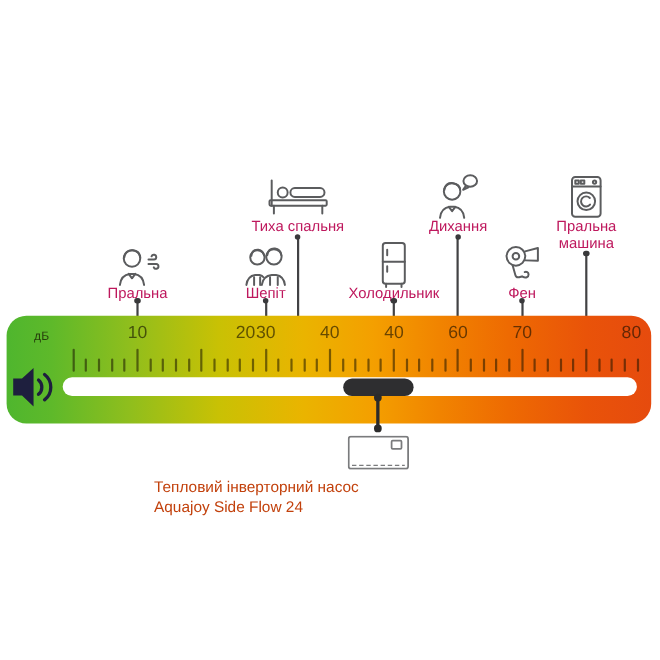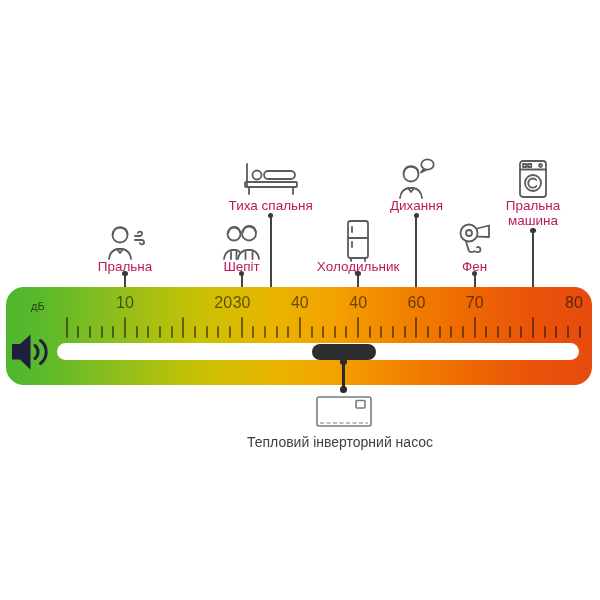--- a/index.html
+++ b/index.html
@@ -45,22 +45,22 @@
   .conn::after{bottom:-4px}
   
   .pump-conn{position:absolute;width:2.4px;background:#2b2b2b;}
   .pump-conn::before,.pump-conn::after{
     content:"";position:absolute;left:-2.1px;width:6.6px;height:6.6px;border-radius:50%;background:#2b2b2b;
   }
   .pump-conn::before{top:-4px}
   .pump-conn::after{bottom:-4px}
   .pump-icon{position:absolute;top:396px;}
   .pump-text{
-    position:absolute;left:140px;top:433px;width:400px;text-align:center;
-    font-size:14px;color:#404040;line-height:18px;
+    position:absolute;left:140px;top:433px;width:400px;text-align:left;
+    font-size:14px;color:#c2410c;line-height:18px;
   }
 </style>
 </head>
 <body>
 
 <div id="canvas">
 
 
   <div id="sources-layer">
       <div class="noise-icon" style="left: 103.99px; top: 224px;"><svg width="42" height="36" viewBox="0 0 42 36" fill="none" stroke="#5b5c5e" stroke-width="1.8" stroke-linecap="round" stroke-linejoin="round">
@@ -207,15 +207,16 @@
   <div class="pump-icon" id="pump-icon" style="left: 315.577px;">
     <svg width="56" height="31" viewBox="0 0 56 31" fill="none" stroke="#7a7b7d" stroke-width="1.6" stroke-linejoin="round">
       <rect x="1" y="1" width="54" height="29" rx="2" fill="#ffffff"></rect>
       <rect x="40" y="4.5" width="9" height="7.5" rx="1"></rect>
       <path d="M4,27 H52" stroke-dasharray="4,2.5" stroke-width="1.2"></path>
     </svg>
   </div>
 
   <div class="pump-text">
     <div>Тепловий інверторний насос</div>
+    <div>Aquajoy Side Flow 24</div>
   </div>
 
 </div>
 
 </body></html>

